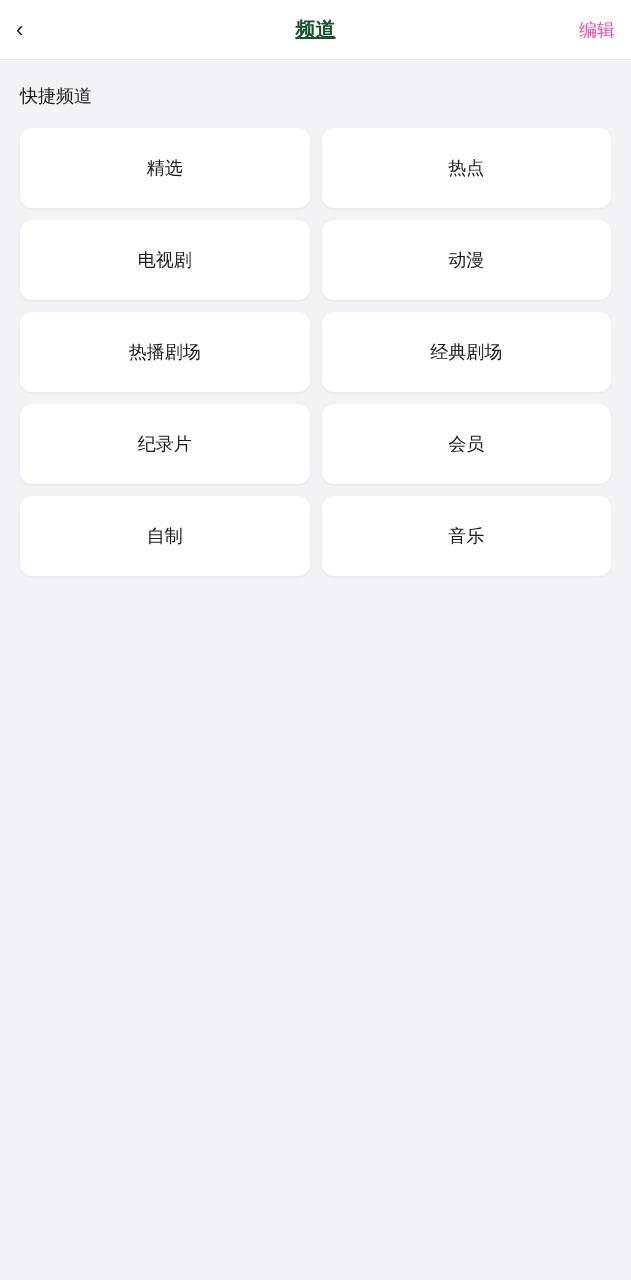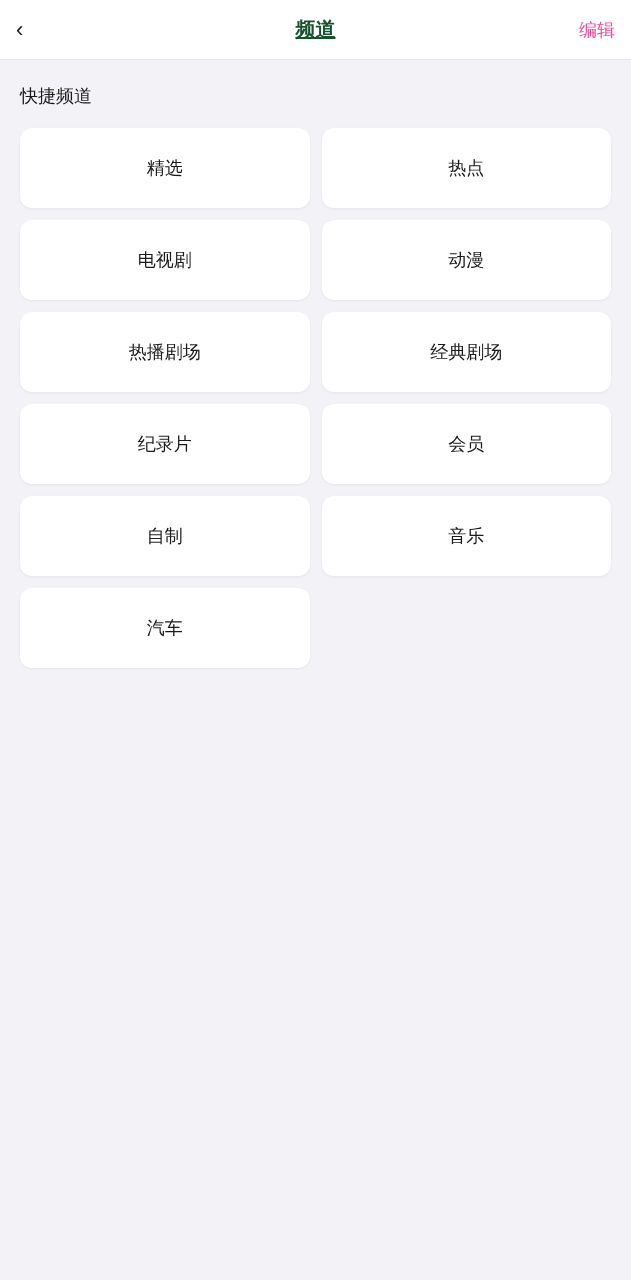--- a/index.html
+++ b/index.html
@@ -102,15 +102,14 @@
   <div class="channel-item">精选</div>
       <div class="channel-item">热点</div>
       <div class="channel-item">电视剧</div>
       <div class="channel-item">动漫</div>
       <div class="channel-item">热播剧场</div>
       <div class="channel-item">经典剧场</div>
       <div class="channel-item">纪录片</div>
       <div class="channel-item">会员</div>
       <div class="channel-item">自制</div>
       <div class="channel-item">音乐</div>
-      <div class="channel-item">汽车</div>
     </div>
 </div>
 
 </body></html>

